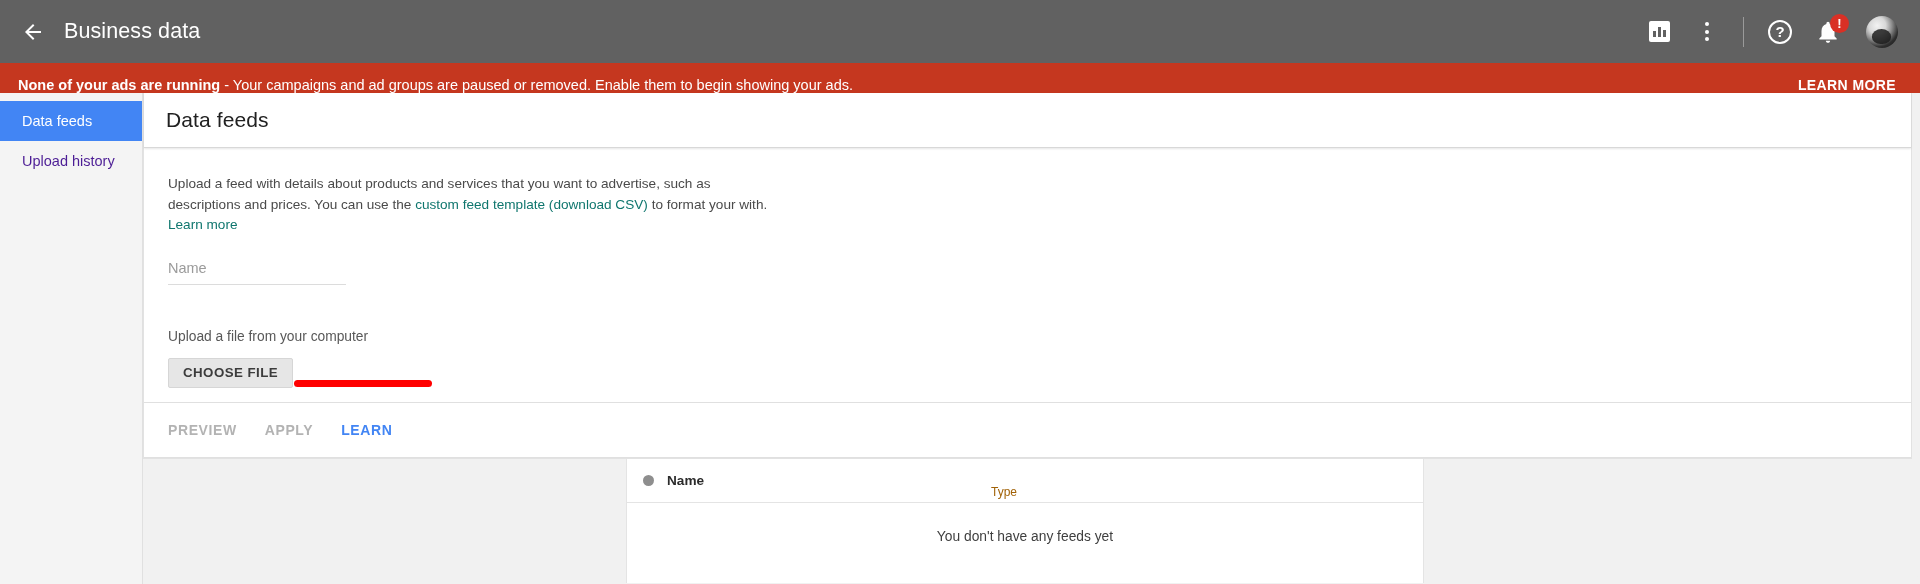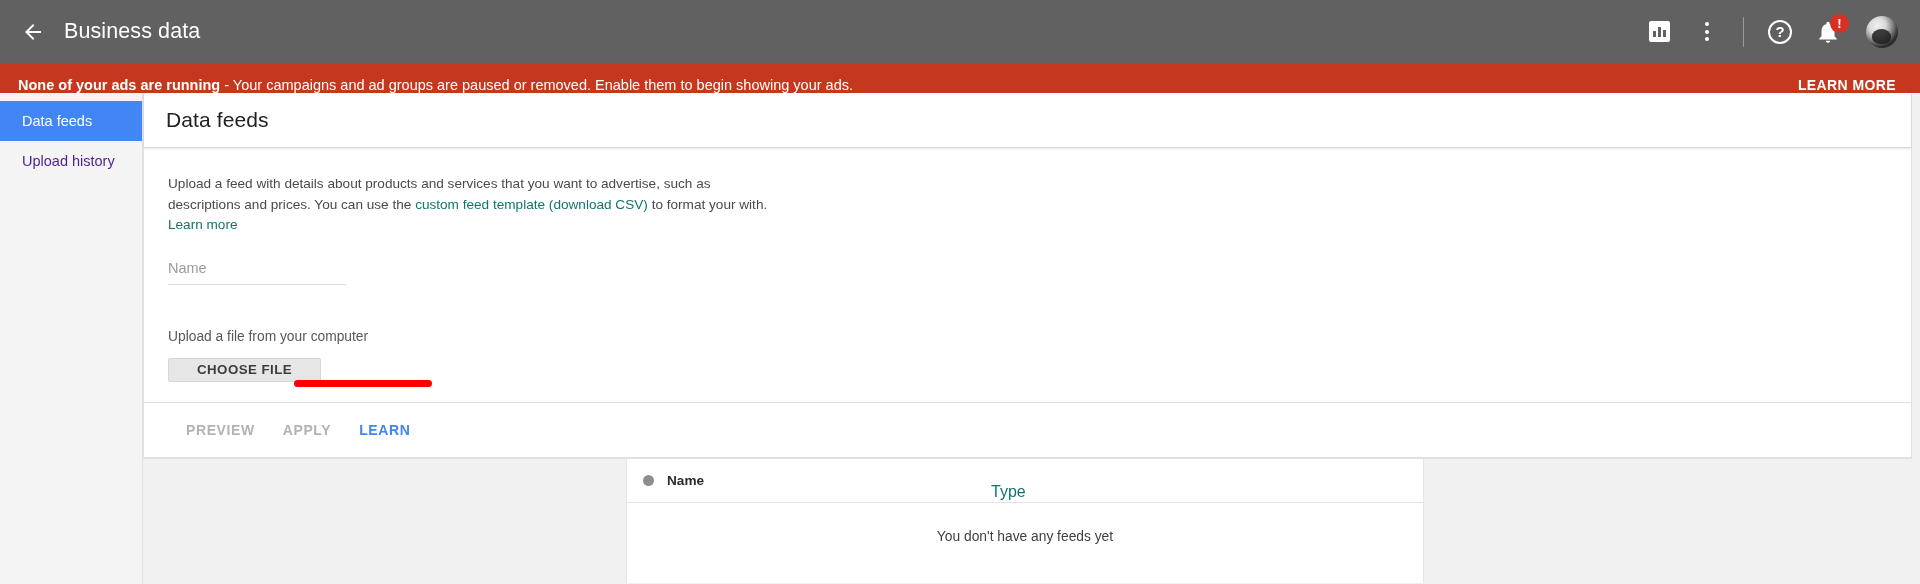--- a/index.html
+++ b/index.html
@@ -228,22 +228,22 @@
   .upload-label {
     margin-top: 44px;
     font-size: 13.8px;
     color: #585858;
   }
   .choose-file {
     margin-top: 14px;
     display: inline-flex;
     align-items: center;
     justify-content: center;
-    height: 24px;
-    padding: 0 28px;
+    height: 30px;
+    padding: 0 14px;
     background: #e6e6e6;
     border: 1px solid #d6d6d6;
     border-radius: 2px;
     font-size: 13.3px;
     font-weight: 700;
     letter-spacing: .45px;
     color: #3c3c3c;
     cursor: pointer;
     font-family: "Liberation Sans", sans-serif;
   }
@@ -255,21 +255,21 @@
     height: 7px;
     border-radius: 4px;
     background: #ff0000;
   }
 
   .actions {
     background: #ffffff;
     height: 55px;
     display: flex;
     align-items: center;
-    padding-left: 28px;
+    padding-left: 10px;
     gap: 0;
     border-bottom: 1px solid #e0e0e0;
   }
   .act-btn {
     background: none;
     border: none;
     font-family: "Liberation Sans", sans-serif;
     font-size: 14px;
     font-weight: 600;
     letter-spacing: .6px;
@@ -308,22 +308,22 @@
     margin-right: 13px;
     flex: 0 0 11px;
   }
   .th-name {
     font-size: 13.6px;
     font-weight: 700;
     color: #2b2b2b;
     width: 324px;
   }
   .th-type {
-    font-size: 16px;
-    color: #0f766e;
+    font-size: 12px;
+    color: #a16207;
     font-weight: 400;
     margin-top: 23px;
   }
   .tbl-empty {
     height: 80px;
     display: flex;
     align-items: flex-start;
     justify-content: center;
     padding-top: 26px;
     font-size: 13.8px;

